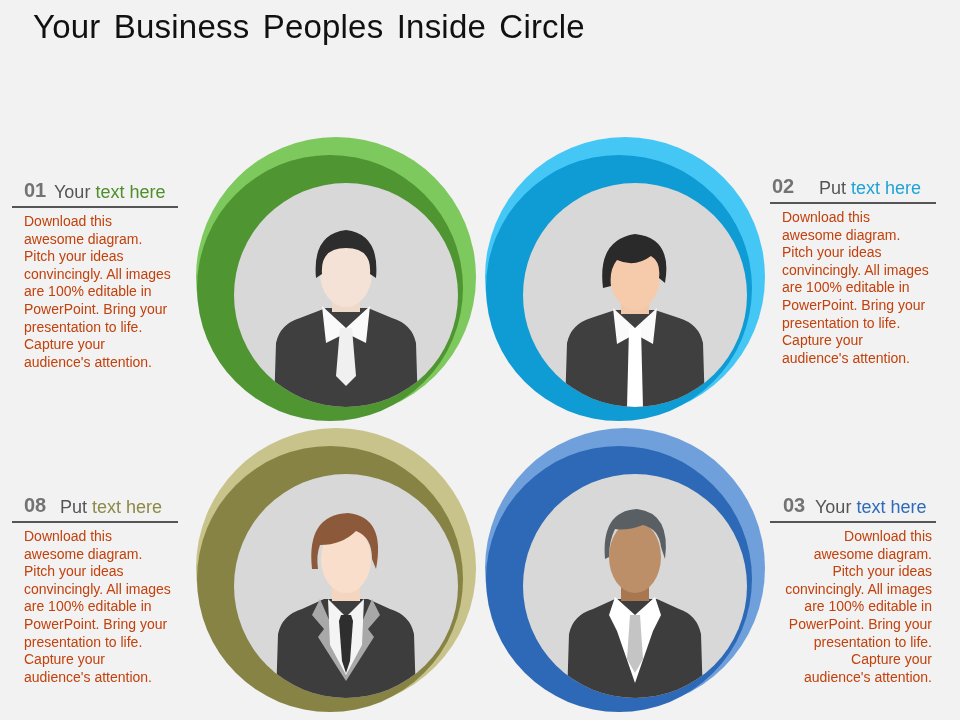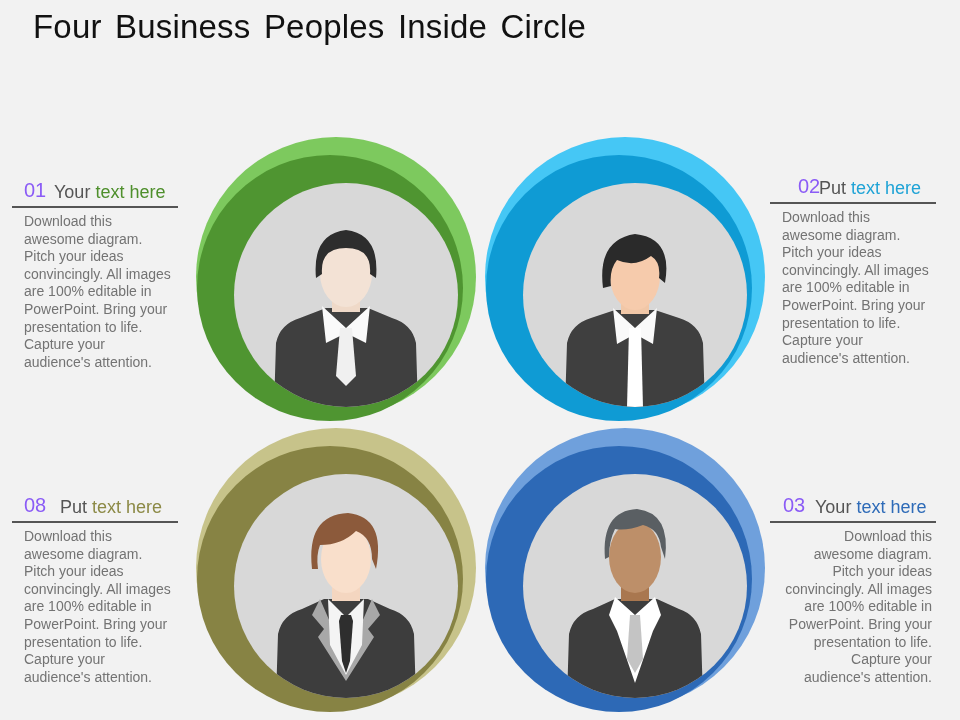--- a/index.html
+++ b/index.html
@@ -1,47 +1,47 @@
 <!DOCTYPE html>
 <html><head>
 <meta charset="utf-8">
 <style>
   html,body{margin:0;padding:0;}
   body{width:960px;height:720px;background:#f2f2f2;position:relative;overflow:hidden;font-family:"Liberation Sans",sans-serif;}
   .title{position:absolute;left:33px;top:8px;font-size:33px;color:#111;letter-spacing:0.2px;word-spacing:4px;}
   .block{position:absolute;width:166px;}
   .head{height:30px;position:relative;white-space:nowrap;}
-  .num{font-weight:normal;font-size:20px;color:#8b5cf6;position:absolute;bottom:4px;}
+  .num{font-weight:bold;font-size:20px;color:#737373;position:absolute;bottom:4px;}
   .htext{font-weight:normal;font-size:18px;position:absolute;bottom:3px;}
   .h1{color:#555;}
   .rule{height:2px;background:#555;width:166px;}
-  .body{font-size:14px;line-height:17.6px;color:#737373;margin-left:12px;margin-top:5px;width:150px;}
+  .body{font-size:14px;line-height:17.6px;color:#c2410c;margin-left:12px;margin-top:5px;width:150px;}
   .circle{position:absolute;width:300px;height:300px;}
   svg{display:block;}
 </style>
 </head>
 <body>
 
-<div class="title">Four Business Peoples Inside Circle</div>
+<div class="title">Your Business Peoples Inside Circle</div>
 
 <div class="block" style="left:12px;top:176px;">
   <div class="head">
     <span class="num" style="left:12px;">01</span>
     <span class="htext" style="left:42px;">
       <span class="h1">Your</span>
       <span style="color:#4e8f2c;">text here</span>
     </span>
   </div>
   <div class="rule"></div>
   <div class="body">Download this awesome diagram. Pitch your ideas convincingly. All images are 100% editable in PowerPoint. Bring your presentation to life. Capture your audience's attention.</div>
 </div>
 
 <div class="block" style="left:770px;top:172px;">
   <div class="head">
-    <span class="num" style="left:28px;text-align:center;">02</span>
+    <span class="num" style="left:2px;text-align:center;">02</span>
     <span class="htext" style="left:49px;">
       <span class="h1">Put</span>
       <span style="color:#1fa3d6;">text here</span>
     </span>
   </div>
   <div class="rule"></div>
   <div class="body">Download this awesome diagram. Pitch your ideas convincingly. All images are 100% editable in PowerPoint. Bring your presentation to life. Capture your audience's attention.</div>
 </div>
 
 <div class="block" style="left:12px;top:491px;">

